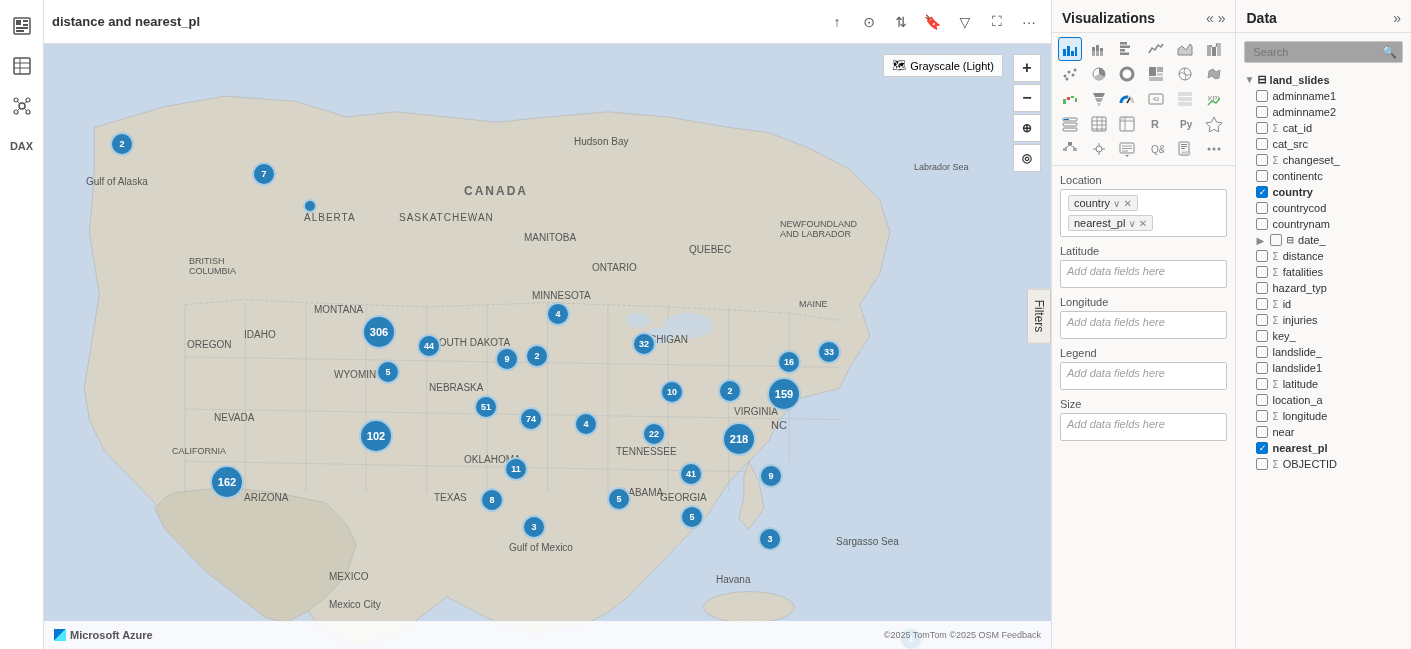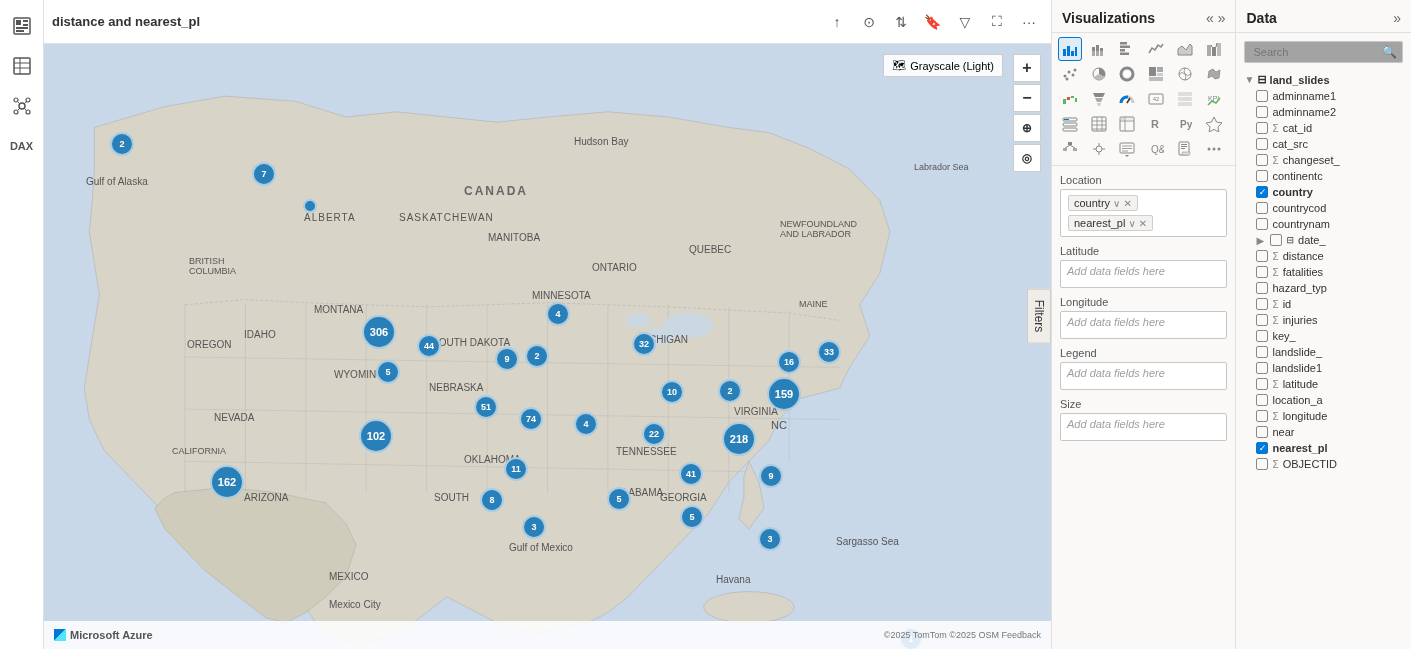--- a/index.html
+++ b/index.html
@@ -496,21 +496,21 @@
 
     <div class="map-style-badge">
       <span>🗺</span>
       <span>Grayscale (Light)</span>
     </div>
 
     <div class="map-label" style="left:530px;top:92px;">Hudson Bay</div>
     <div class="map-label" style="left:420px;top:140px;font-size:12px;font-weight:600;letter-spacing:2px;color:#666;">CANADA</div>
     <div class="map-label" style="left:260px;top:168px;letter-spacing:1px;">ALBERTA</div>
     <div class="map-label" style="left:355px;top:168px;letter-spacing:1px;">SASKATCHEWAN</div>
-    <div class="map-label" style="left:444px;top:188px;">MANITOBA</div>
+    <div class="map-label" style="left:480px;top:188px;">MANITOBA</div>
     <div class="map-label" style="left:548px;top:218px;">ONTARIO</div>
     <div class="map-label" style="left:645px;top:200px;">QUEBEC</div>
     <div class="map-label" style="left:736px;top:175px;font-size:9px;">NEWFOUNDLAND<br>AND LABRADOR</div>
     <div class="map-label" style="left:145px;top:212px;font-size:9px;">BRITISH<br>COLUMBIA</div>
     <div class="map-label" style="left:42px;top:132px;">Gulf of Alaska</div>
     <div class="map-label" style="left:870px;top:118px;font-size:9px;">Labrador Sea</div>
     <div class="map-label" style="left:270px;top:260px;">MONTANA</div>
     <div class="map-label" style="left:200px;top:285px;">IDAHO</div>
     <div class="map-label" style="left:290px;top:325px;">WYOMING</div>
     <div class="map-label" style="left:170px;top:368px;">NEVADA</div>
@@ -518,21 +518,21 @@
     <div class="map-label" style="left:200px;top:448px;">ARIZONA</div>
     <div class="map-label" style="left:385px;top:338px;">NEBRASKA</div>
     <div class="map-label" style="left:388px;top:293px;">SOUTH DAKOTA</div>
     <div class="map-label" style="left:488px;top:246px;">MINNESOTA</div>
     <div class="map-label" style="left:594px;top:290px;">MICHIGAN</div>
     <div class="map-label" style="left:420px;top:410px;">OKLAHOMA</div>
     <div class="map-label" style="left:572px;top:402px;">TENNESSEE</div>
     <div class="map-label" style="left:690px;top:362px;">VIRGINIA</div>
     <div class="map-label" style="left:572px;top:443px;">ALABAMA</div>
     <div class="map-label" style="left:616px;top:448px;">GEORGIA</div>
-    <div class="map-label" style="left:390px;top:448px;">SOUTH</div>
+    <div class="map-label" style="left:390px;top:448px;">TEXAS</div>
     <div class="map-label" style="left:285px;top:527px;">MEXICO</div>
     <div class="map-label" style="left:285px;top:555px;">Mexico City</div>
     <div class="map-label" style="left:672px;top:530px;">Havana</div>
     <div class="map-label" style="left:465px;top:498px;">Gulf of Mexico</div>
     <div class="map-label" style="left:792px;top:492px;">Sargasso Sea</div>
 
     <div class="map-label" style="left:143px;top:295px;">OREGON</div>
     <div class="map-label" style="left:755px;top:255px;font-size:9px;">MAINE</div>
     <div class="map-label" style="left:703px;top:375px;font-size:11px;margin-left:24px;">NC</div>
 

